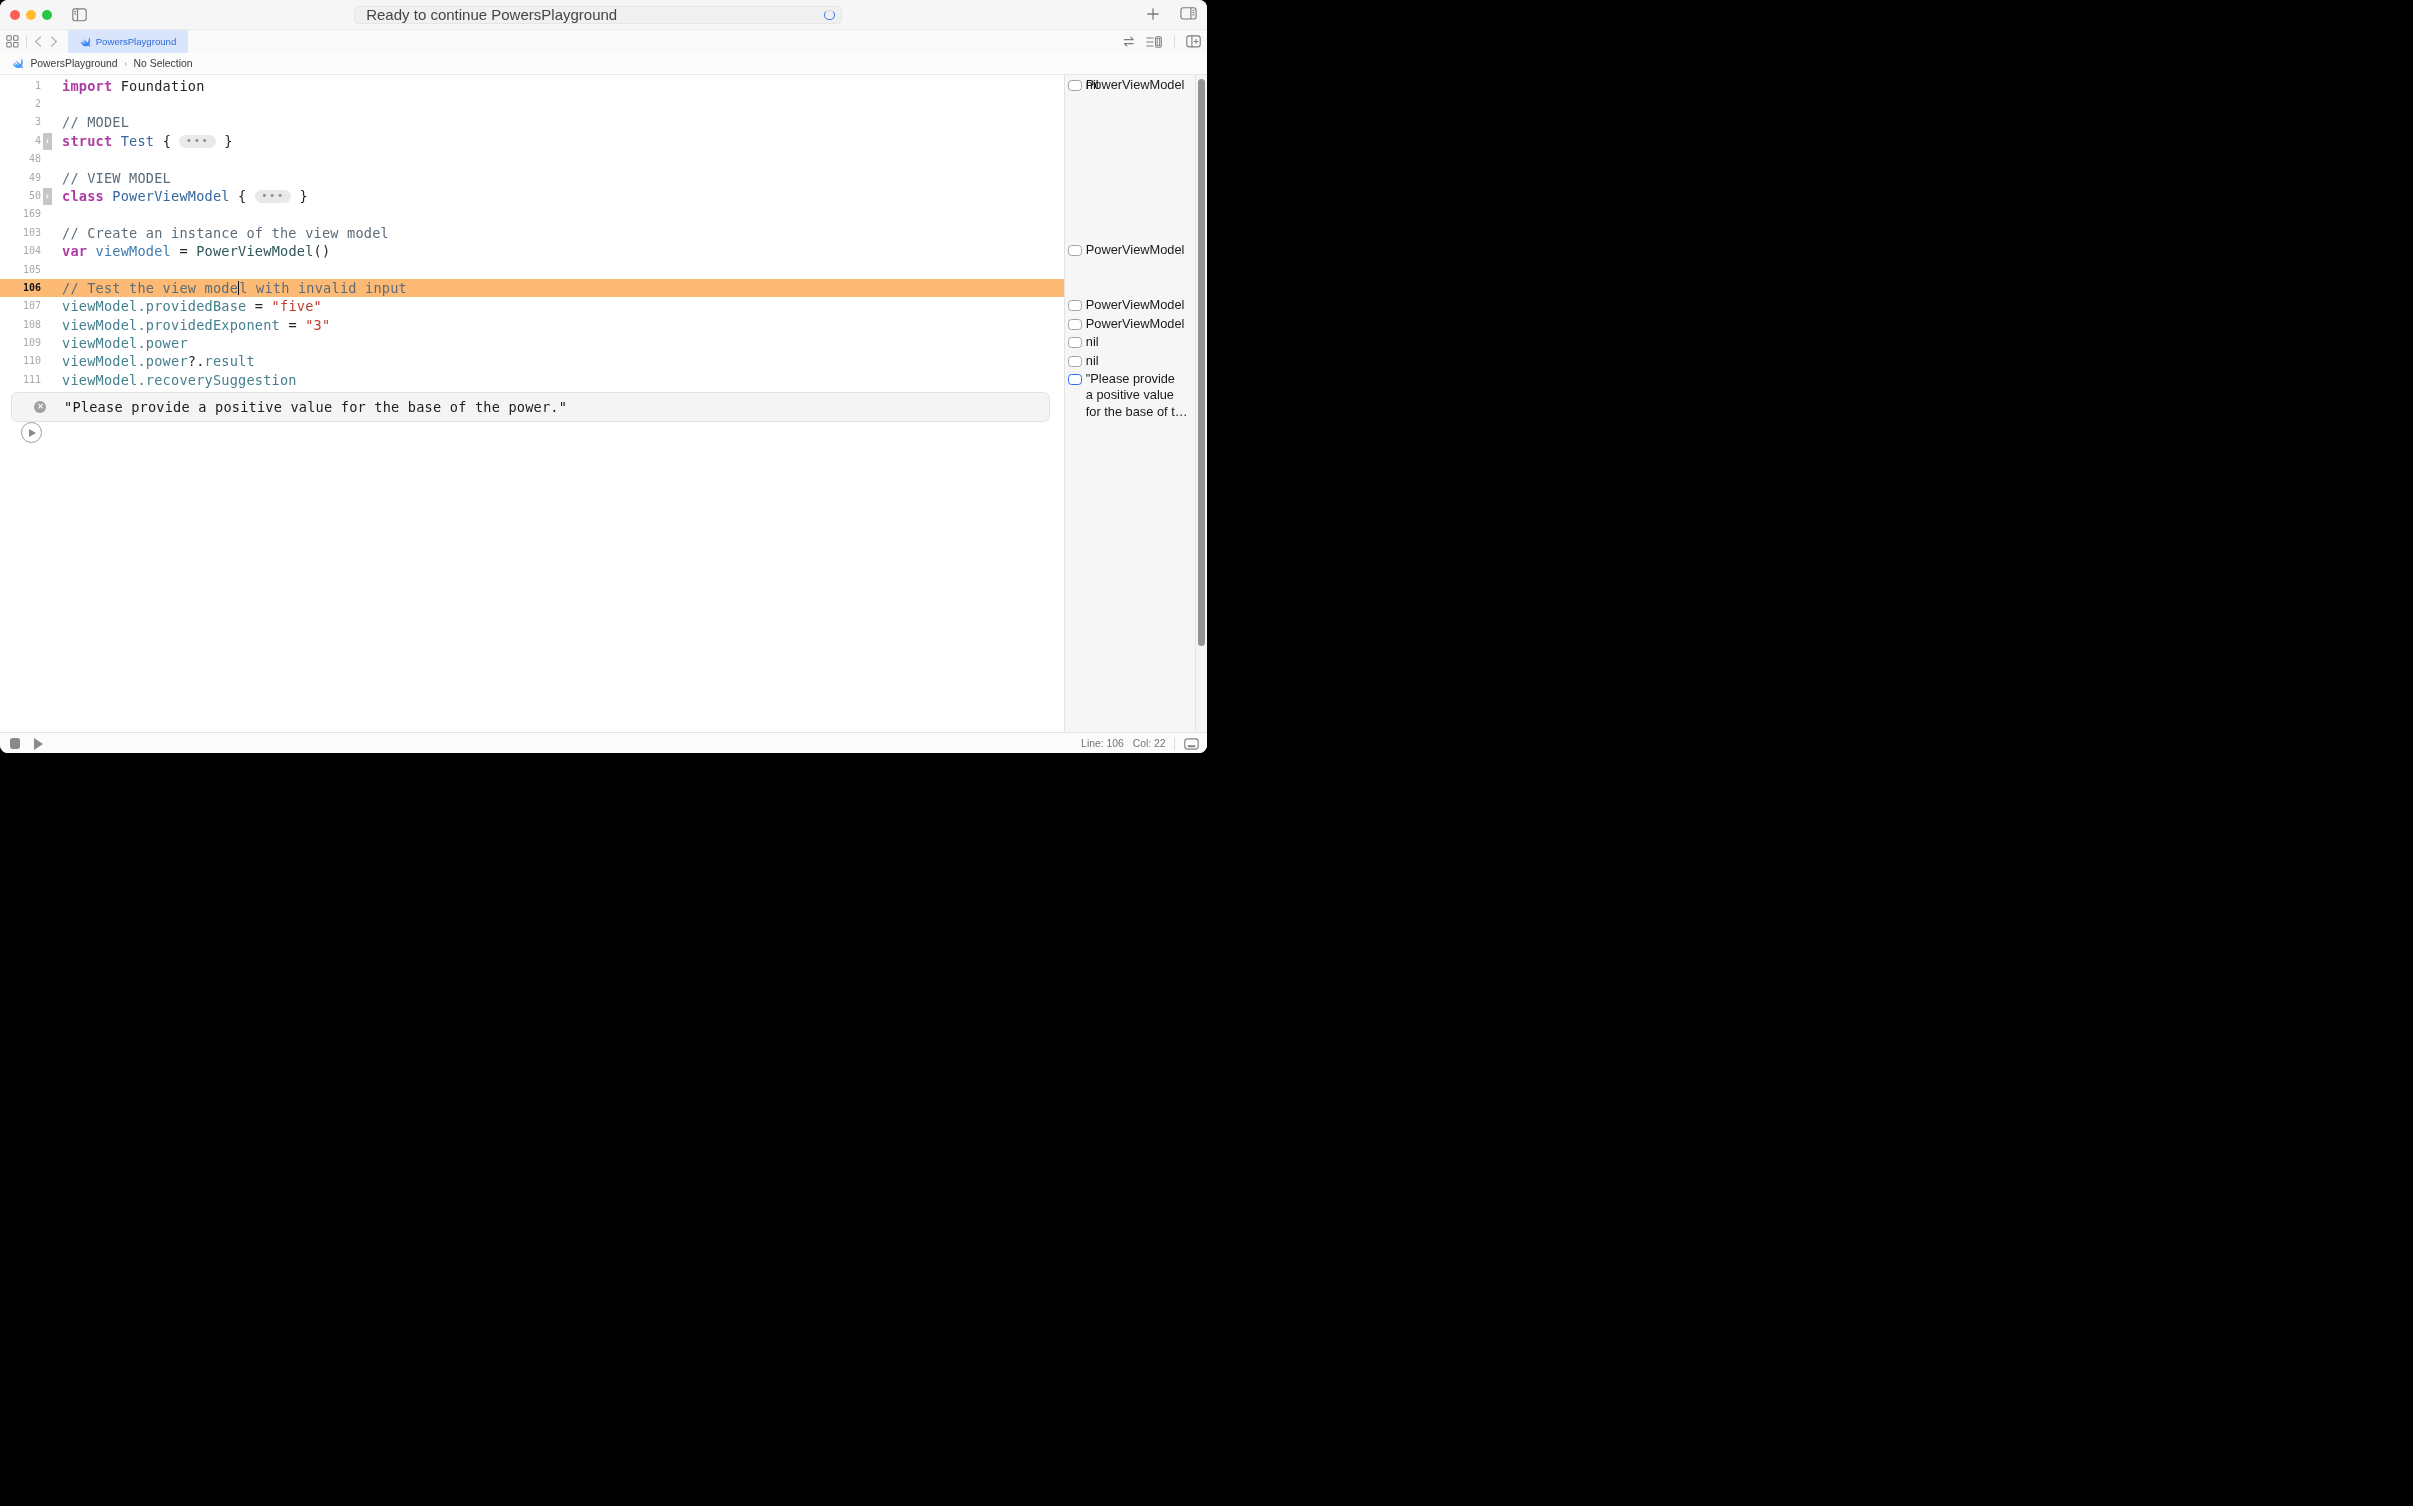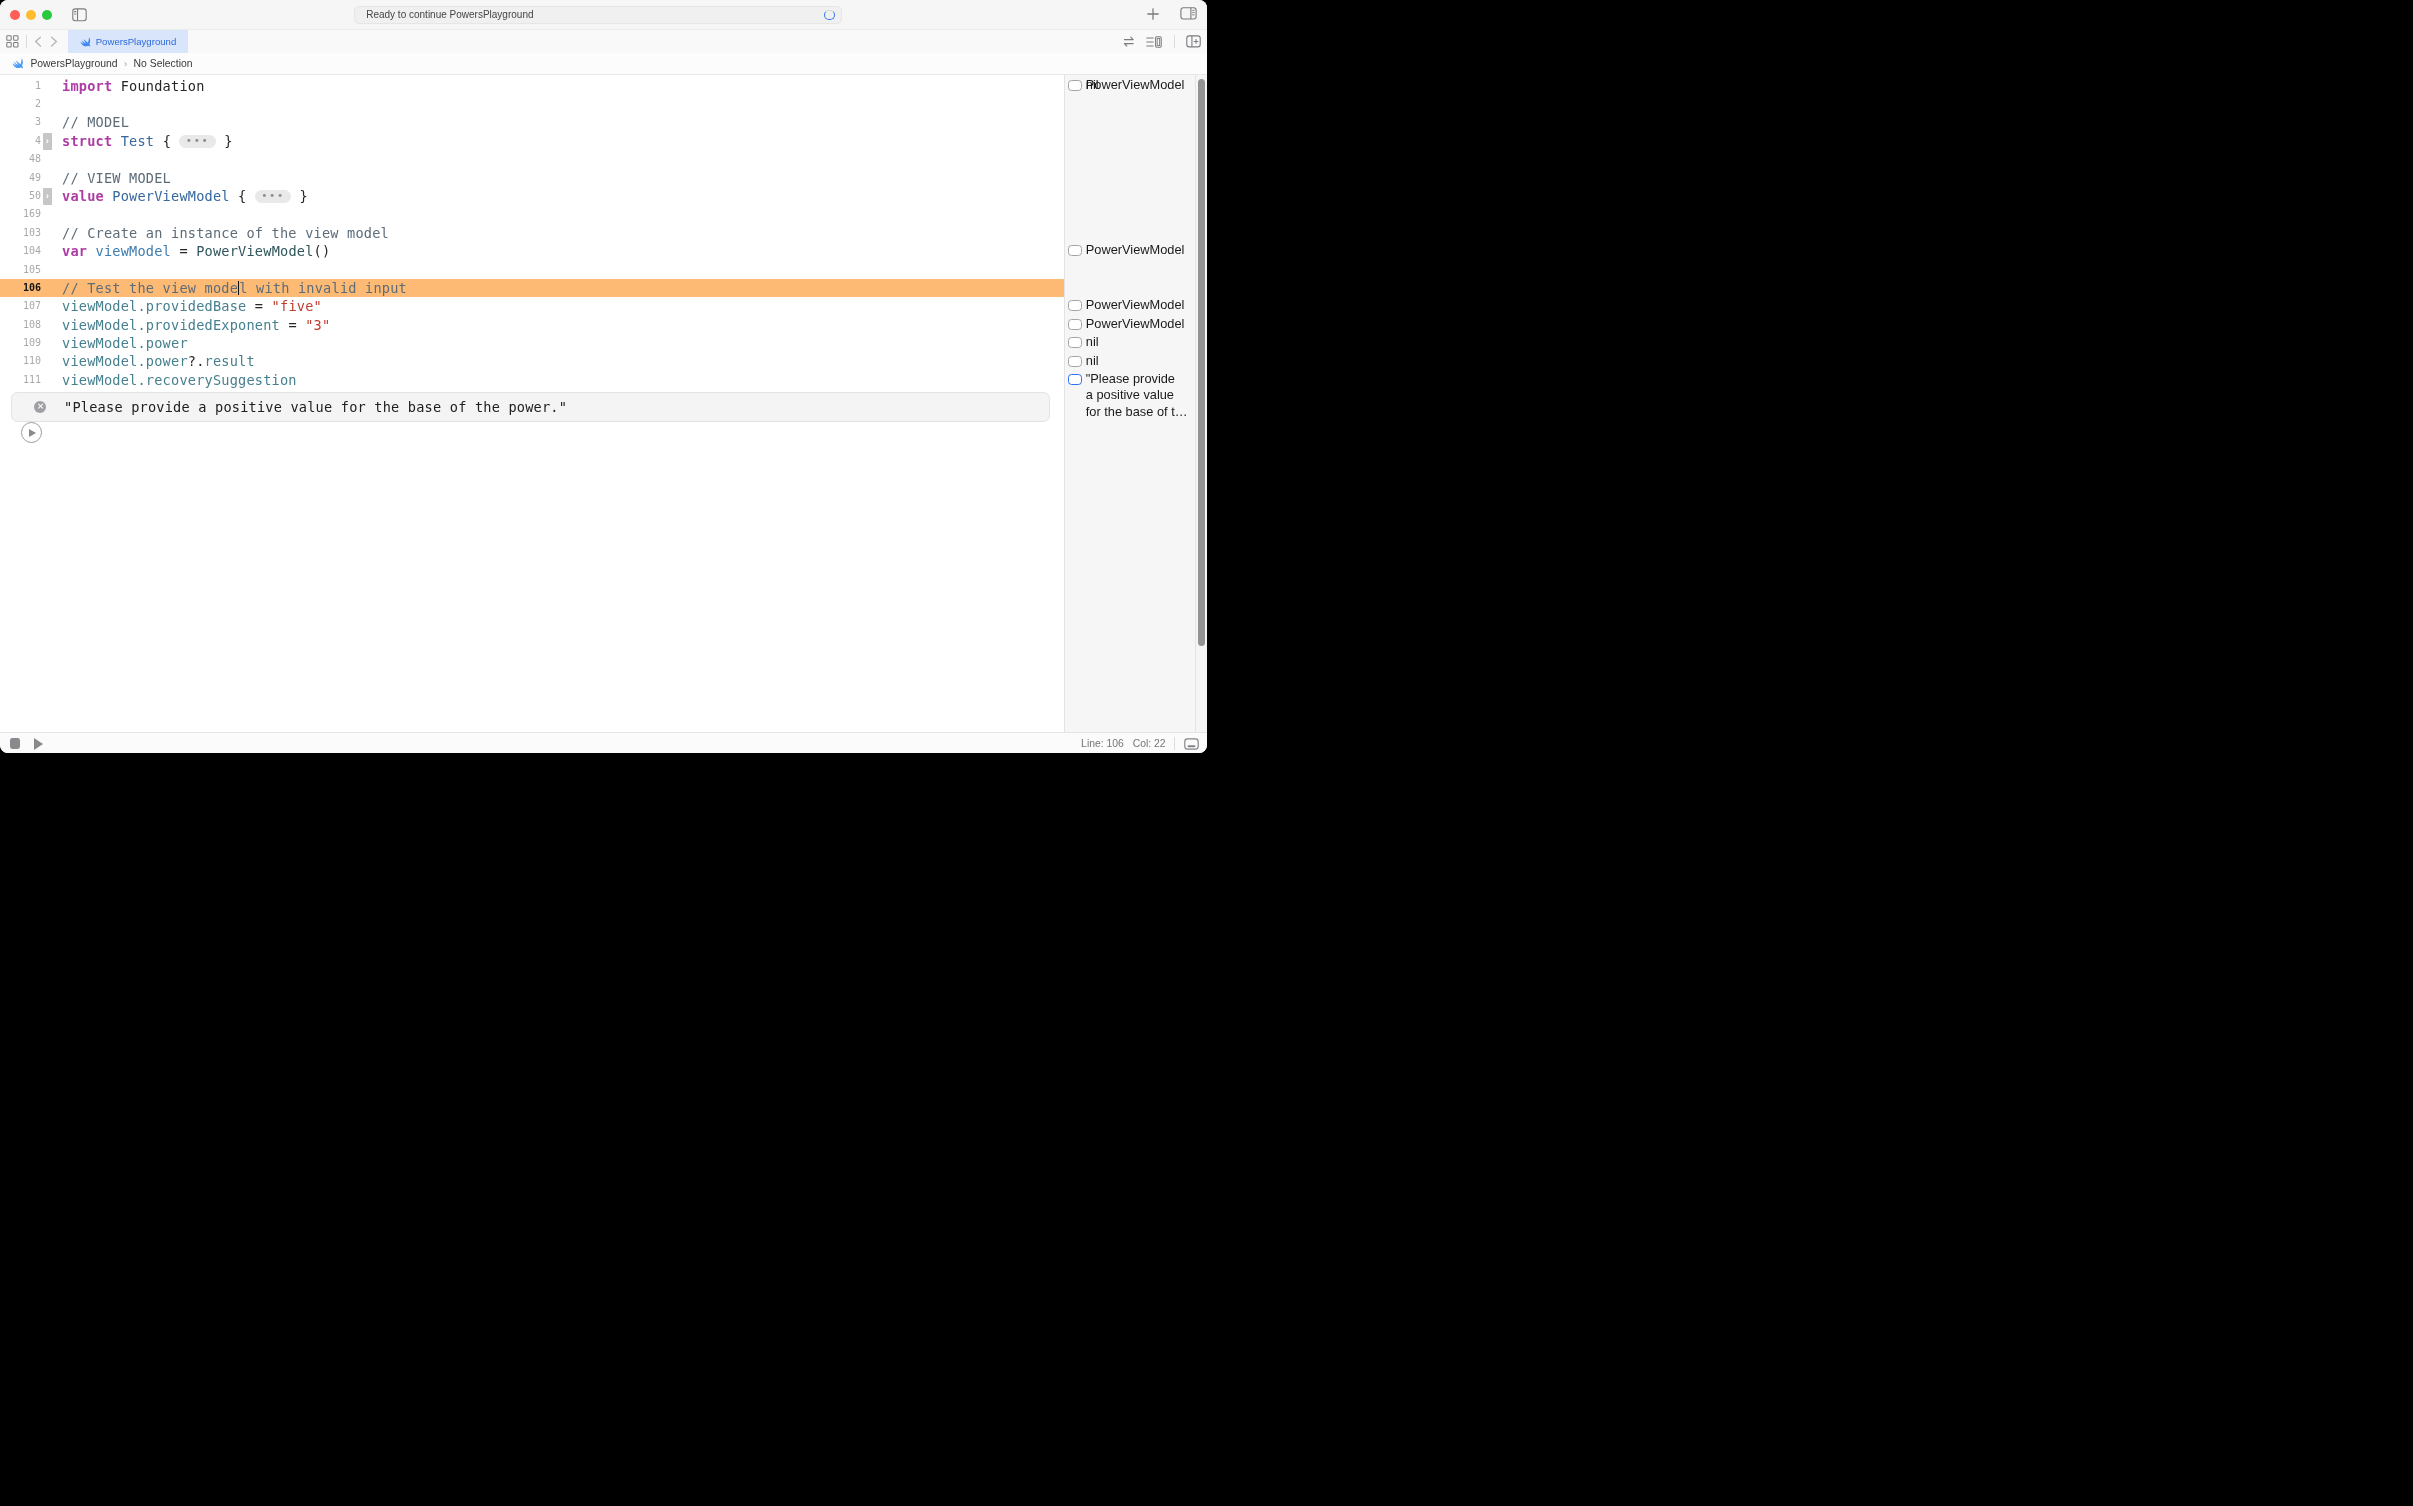--- a/index.html
+++ b/index.html
@@ -10,21 +10,21 @@
 
   
   .titlebar{position:absolute;left:0;top:0;width:100%;height:29.5px;background:#F6F6F6;border-bottom:0.8px solid #ECECEC;}
   .traffic{position:absolute;top:10px;width:10px;height:10px;border-radius:50%;}
   .tl-red{left:10.4px;background:#FF5F57;}
   .tl-yellow{left:26px;background:#FEBC2E;}
   .tl-green{left:42px;background:#28C840;}
   .nav-toggle{position:absolute;left:72px;top:8px;}
   .status-pill{position:absolute;left:354px;top:5.6px;width:488px;height:18.4px;background:#F0F0F0;border:0.8px solid #E6E6E6;
                border-radius:4.8px;display:flex;align-items:center;padding:0 6.4px 0 11.2px;}
-  .status-text{font-size:10px;color:#454547;flex:1;}
+  .status-text{font-size:15px;color:#454547;flex:1;}
   .spinner{width:10.4px;height:10.4px;border-radius:50%;border:1.6px solid #3577F6;border-top-color:#D5D5D7;}
   .tb-right{position:absolute;right:9.6px;top:7.2px;display:flex;align-items:center;gap:21px;}
 
   
   .tabbar{position:absolute;left:0;top:29.5px;width:100%;height:24px;background:#F9F9F9;border-bottom:0.8px solid #E4E4E4;}
   .tb-left{position:absolute;left:6.4px;top:0;height:24px;display:flex;align-items:center;gap:7.2px;}
   .vsep{width:0.8px;height:12.8px;background:#DCDCDC;}
   .tab{position:absolute;left:68px;top:0;width:120px;height:24px;background:#D9E5FA;display:flex;align-items:center;
        justify-content:center;gap:4.8px;}
   .tab-label{font-size:9.6px;color:#2F6BDB;}
@@ -223,21 +223,21 @@
             <span class="lnum">48</span>
             <span class="code"></span>
           </div>
           <div class="row">
             <span class="lnum">49</span>
             <span class="code"><span class="tk-cm">// VIEW MODEL</span></span>
           </div>
           <div class="row">
             <span class="lnum">50</span>
             <span class="fold">›</span>
-            <span class="code"><span class="tk-kw">value</span><span class="tk-pl"> </span><span class="tk-td">PowerViewModel</span><span class="tk-pl"> { </span><span class="pill">•••</span><span class="tk-pl"> }</span></span>
+            <span class="code"><span class="tk-kw">class</span><span class="tk-pl"> </span><span class="tk-td">PowerViewModel</span><span class="tk-pl"> { </span><span class="pill">•••</span><span class="tk-pl"> }</span></span>
           </div>
           <div class="row">
             <span class="lnum">169</span>
             <span class="code"></span>
           </div>
           <div class="row">
             <span class="lnum">103</span>
             <span class="code"><span class="tk-cm">// Create an instance of the view model</span></span>
           </div>
           <div class="row">

